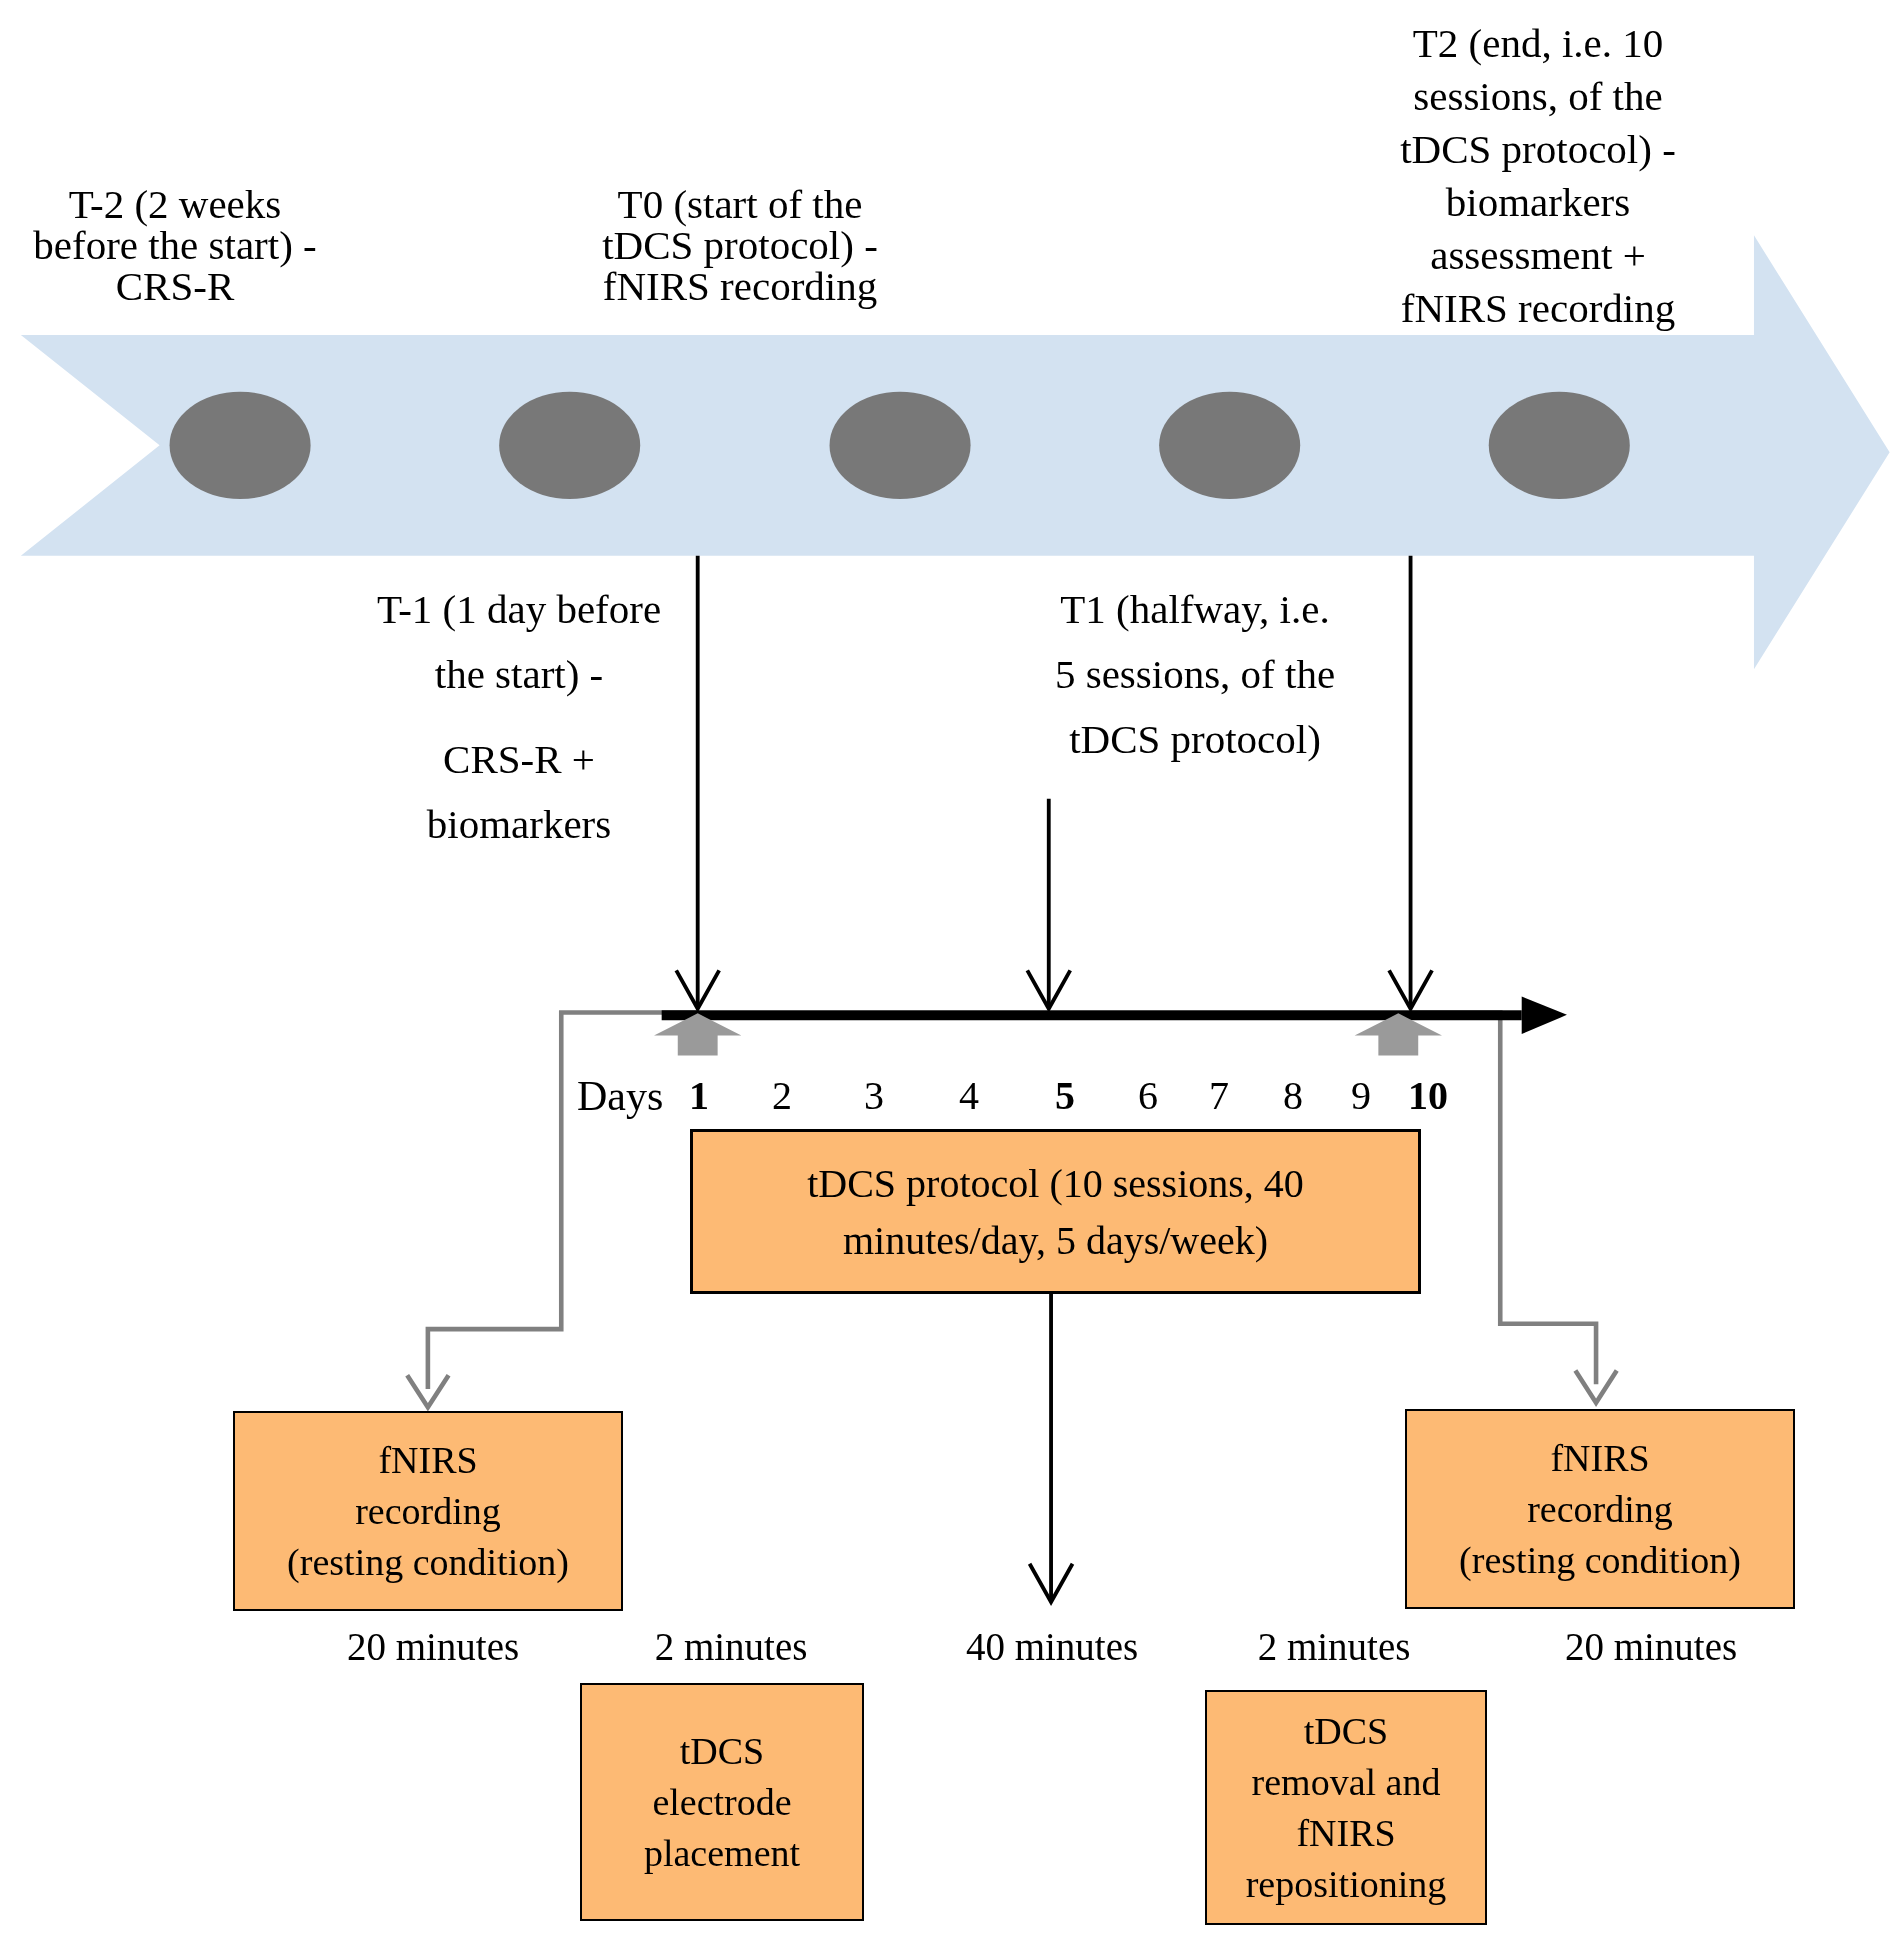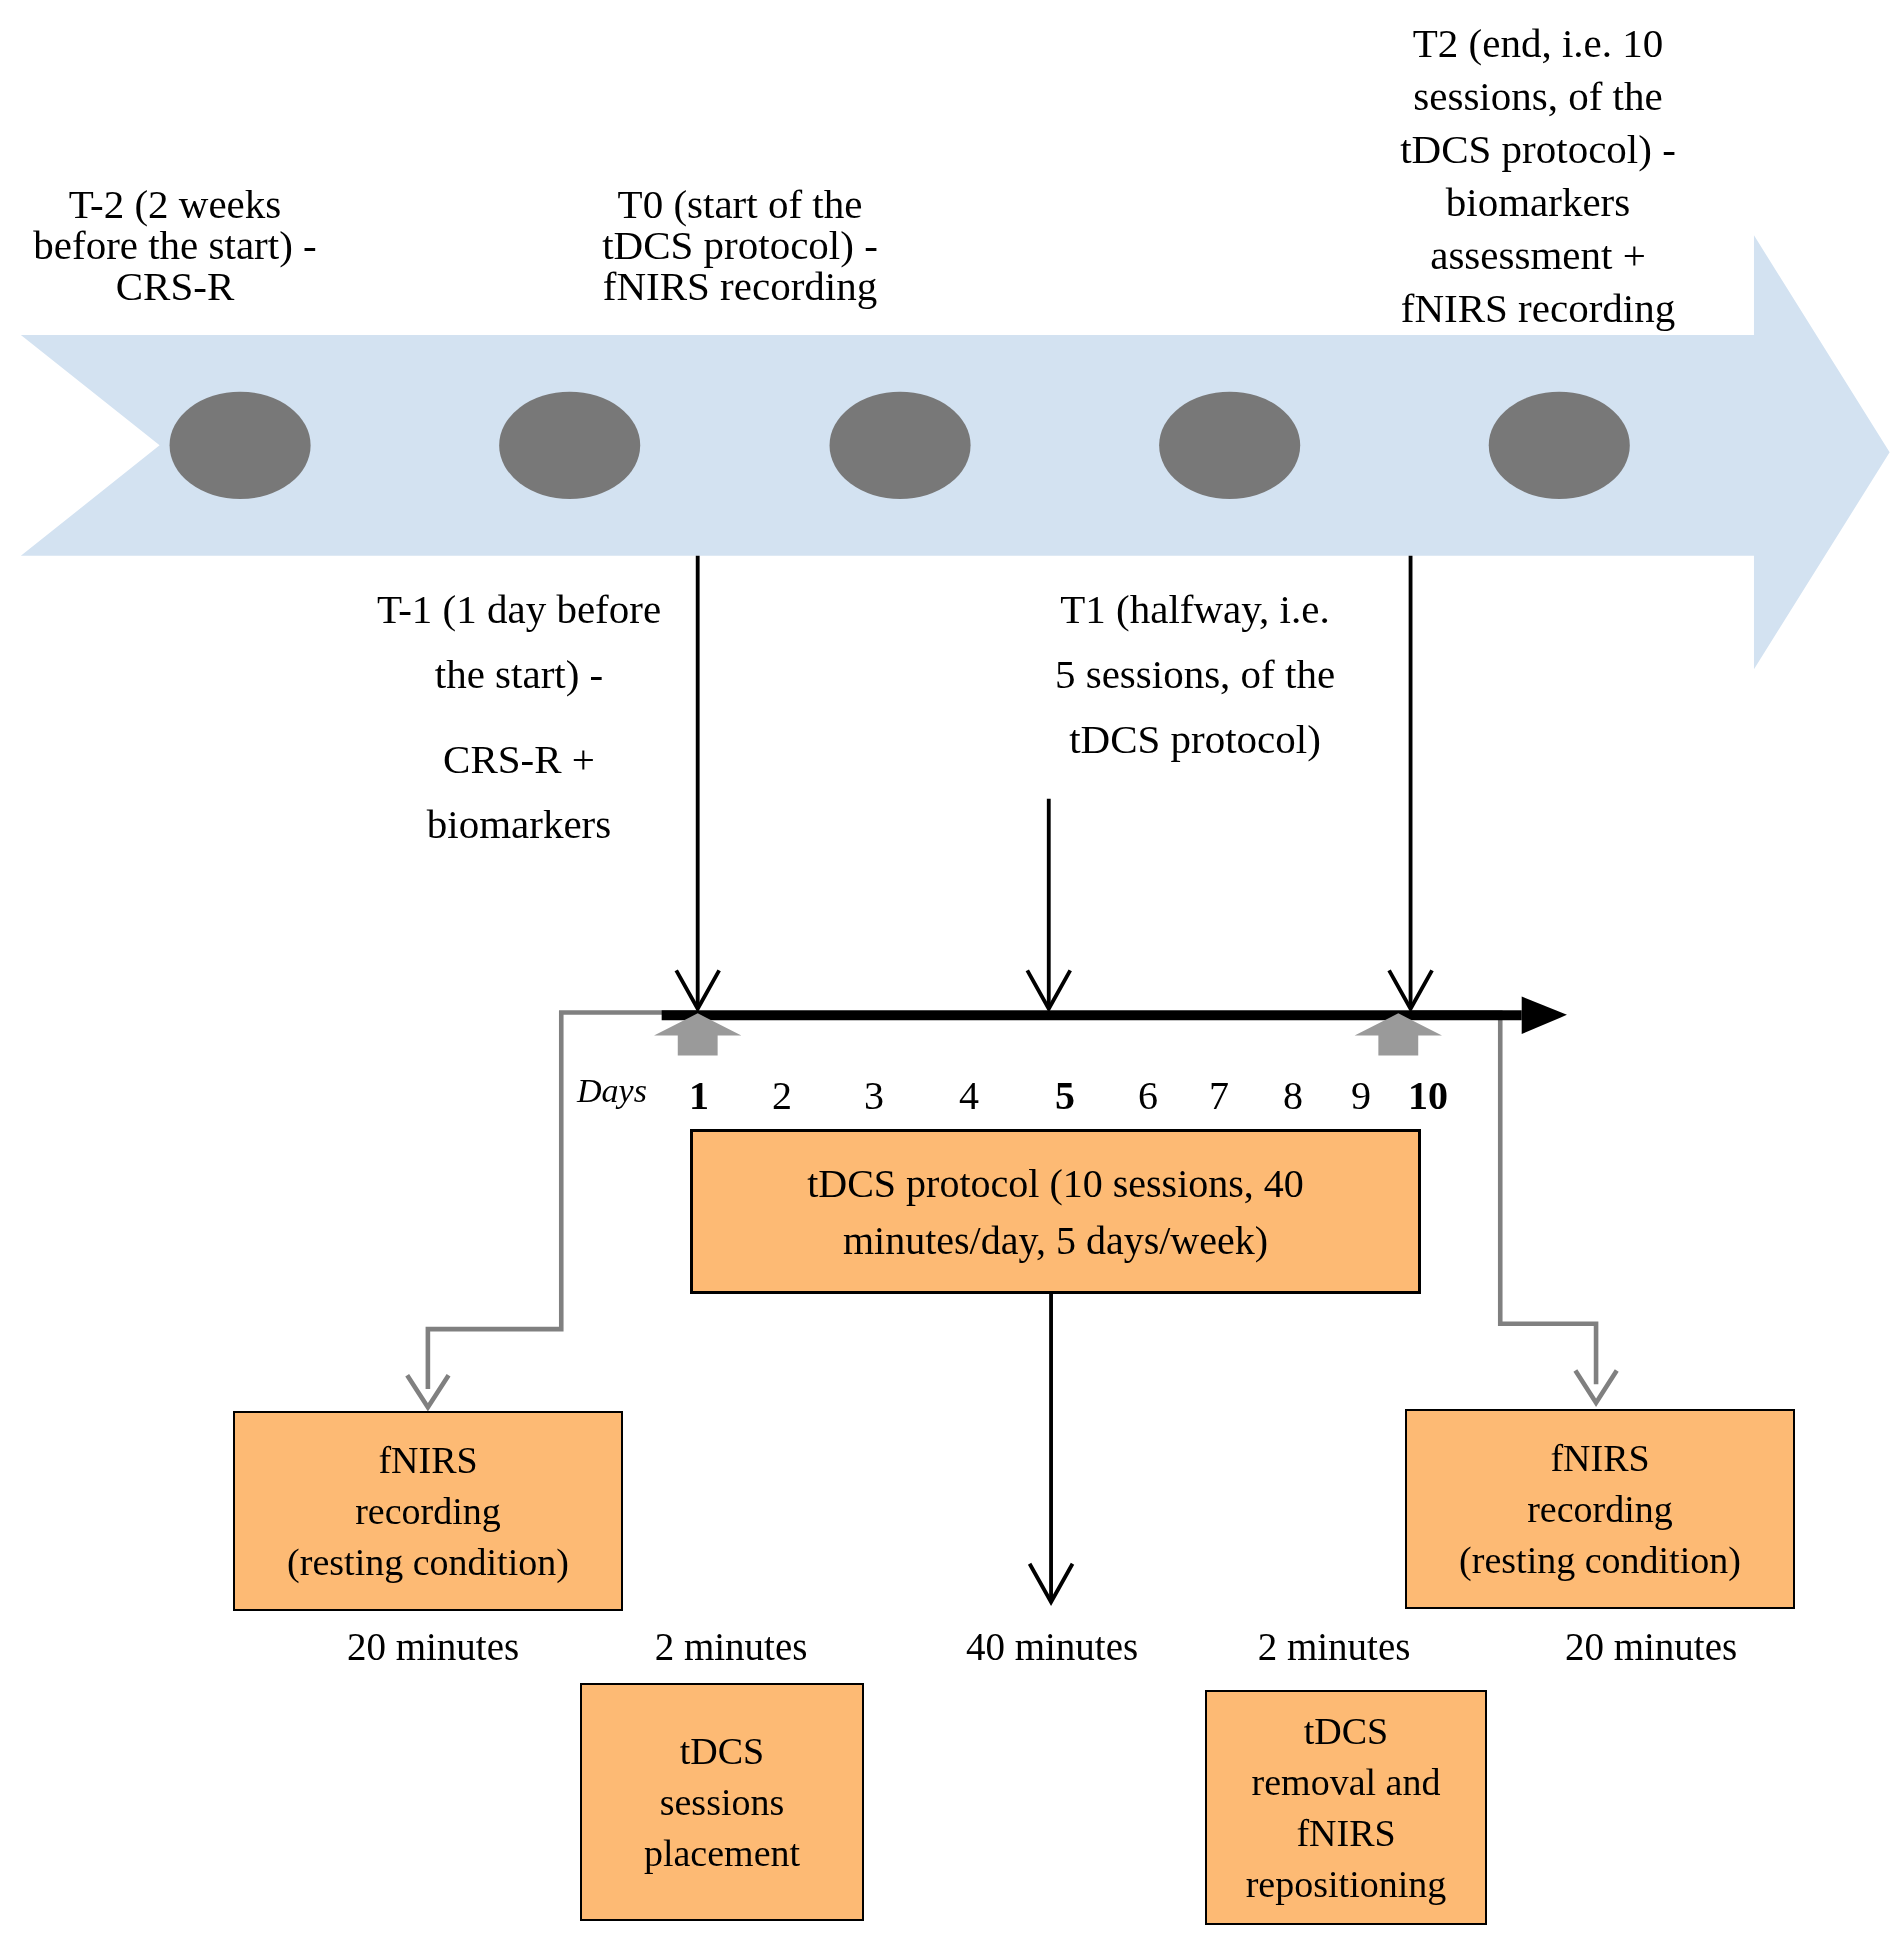--- a/index.html
+++ b/index.html
@@ -12,21 +12,21 @@
   .lbl-top{font-size:41px;line-height:41px;}
   .lbl-t2end{font-size:41px;line-height:53px;}
   .lbl-below{font-size:41px;line-height:65px;}
   .para2{margin-top:20px;}
   .box{
     position:absolute;border:2.3px solid #000;background:#fdba74;
     display:flex;flex-direction:column;justify-content:center;align-items:center;
     font-size:38px;line-height:51px;text-align:center;
   }
   .box-protocol{border-width:3.1px;font-size:40px;line-height:57px;}
-  .days-label{position:absolute;font-style:italic;font-size:34px;}
+  .days-label{position:absolute;font-size:42px;}
   .tick{position:absolute;transform:translateX(-50%);font-size:40px;}
   .tick.bold{font-weight:bold;}
   .duration{position:absolute;transform:translateX(-50%);font-size:39px;white-space:nowrap;}
 </style>
 </head>
 <body>
 
 <div id="canvas">
 
   <svg id="shapes" width="1899" height="1937" viewBox="0 0 2477 2527">
@@ -126,21 +126,21 @@
   </div>
 
   <div class="box" style="left:1405px;top:1409px;width:386px;height:196px;">
     <div>fNIRS</div>
     <div>recording</div>
     <div>(resting condition)</div>
   </div>
 
   <div class="box" style="left:580px;top:1683px;width:280px;height:234px;">
     <div>tDCS</div>
-    <div>sessions</div>
+    <div>electrode</div>
     <div>placement</div>
   </div>
 
   <div class="box" style="left:1205px;top:1690px;width:278px;height:231px;">
     <div>tDCS</div>
     <div>removal and</div>
     <div>fNIRS</div>
     <div>repositioning</div>
   </div>
 

